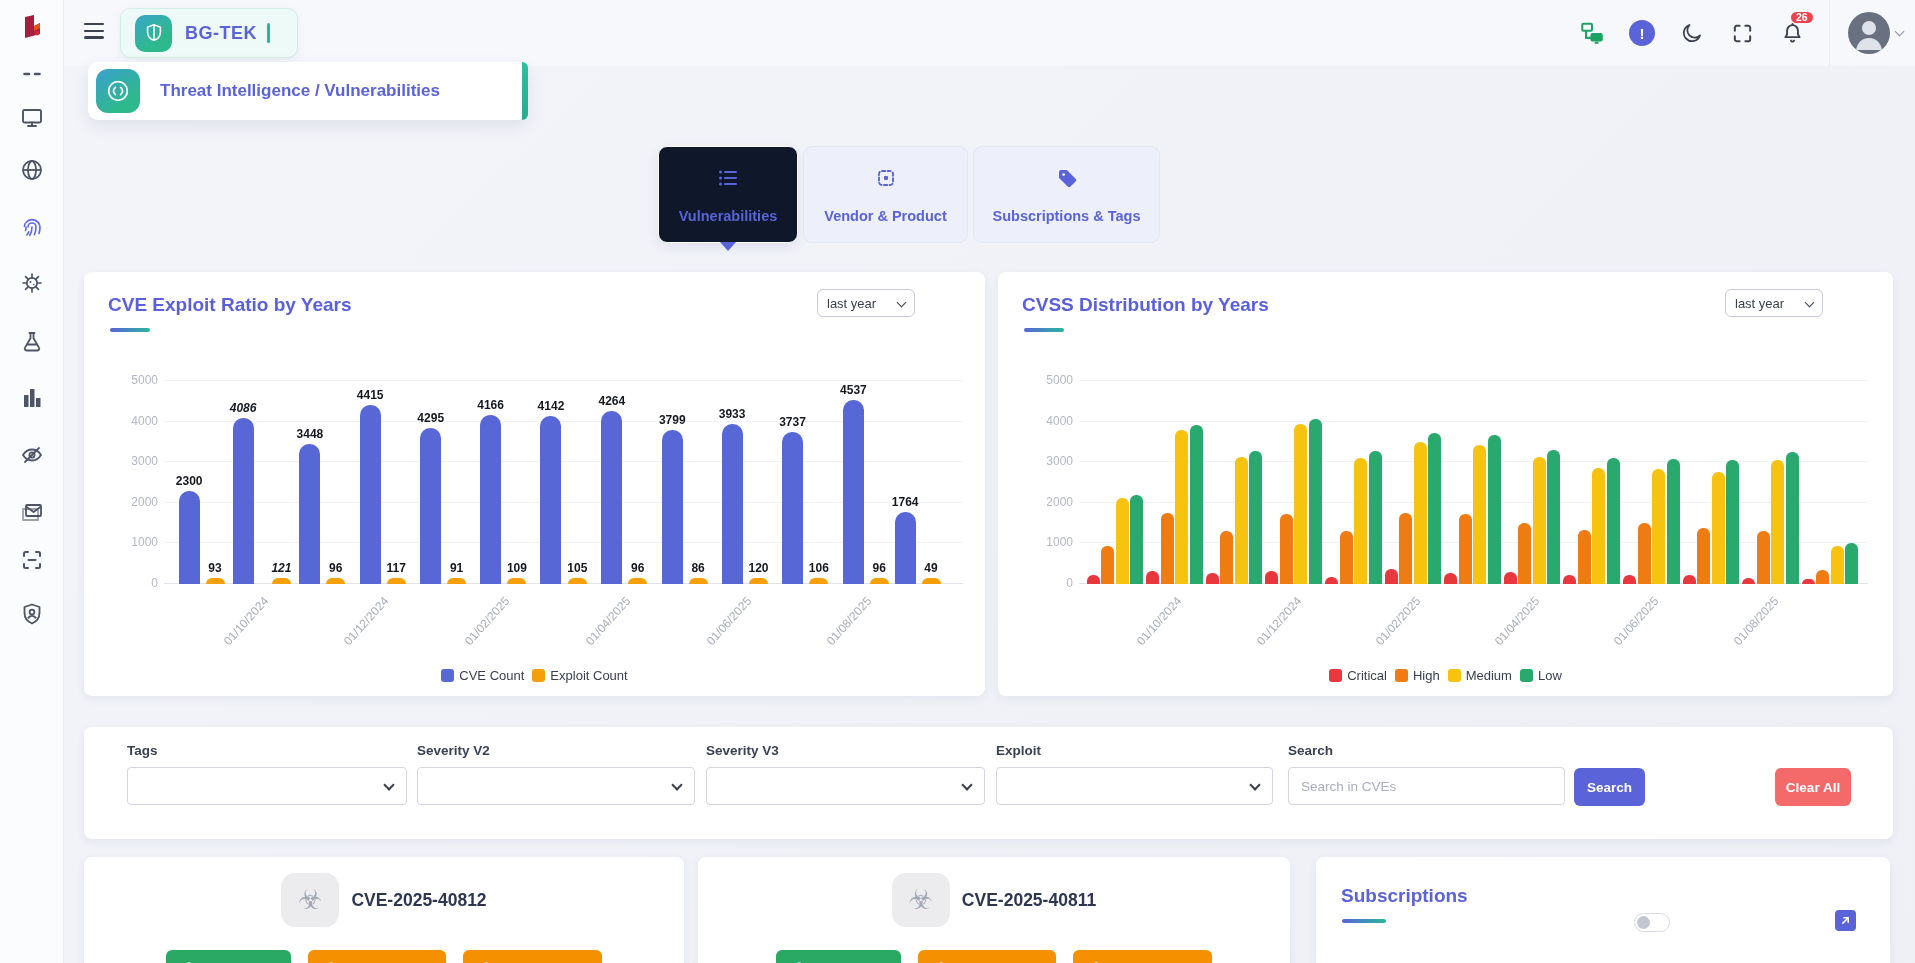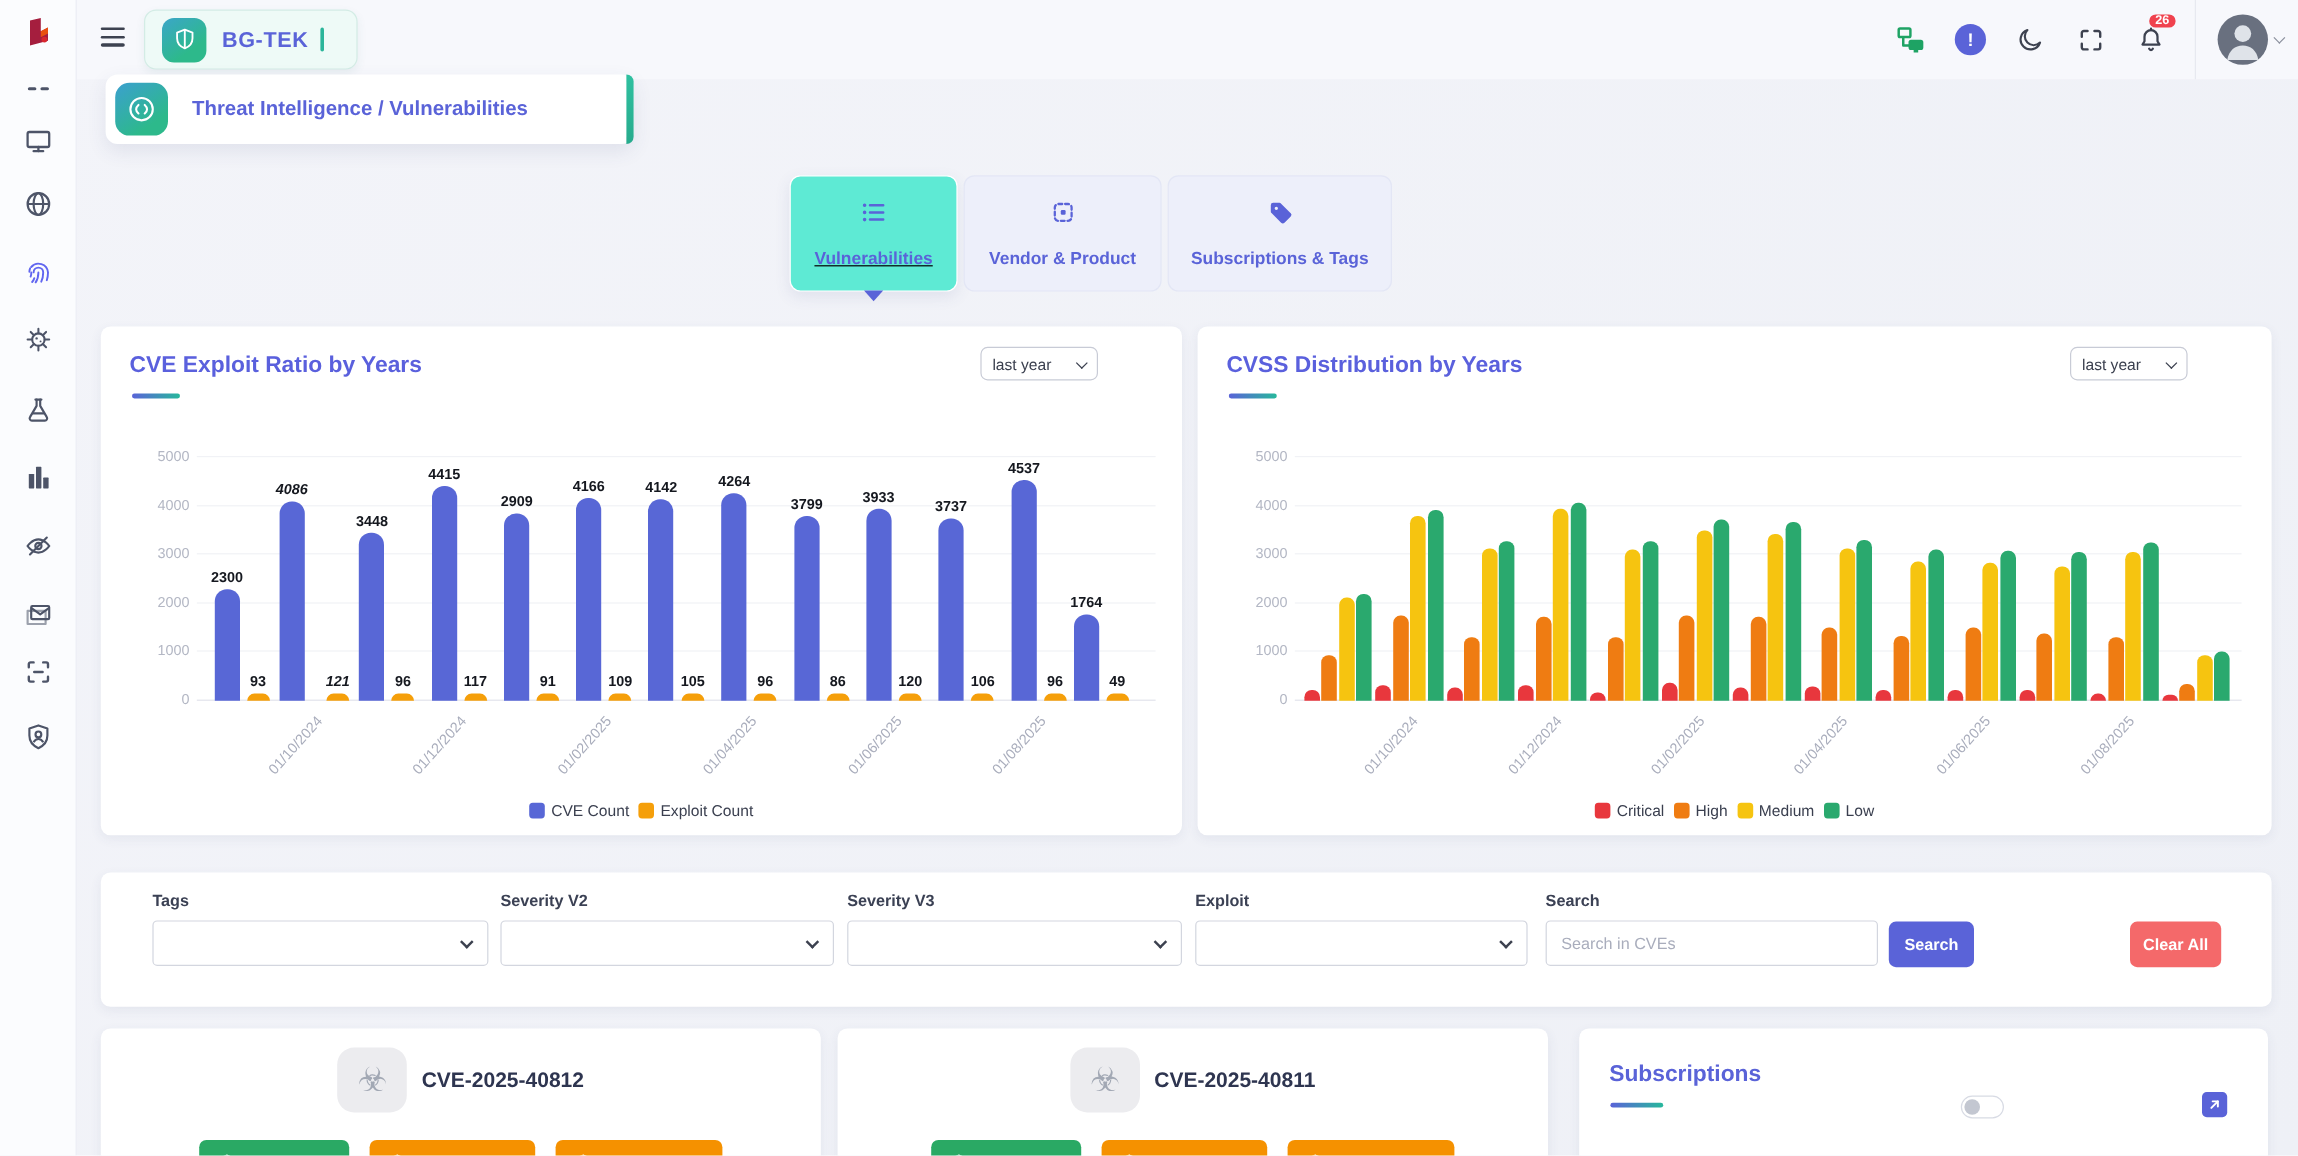--- a/index.html
+++ b/index.html
@@ -31,21 +31,21 @@
 
   
   .crumb-card { position:absolute; left:88px; top:62px; width:440px; height:58px; background:#fff; border-radius:10px; box-shadow:0 6px 16px rgba(60,70,120,.10); z-index:25; display:flex; align-items:center; }
   .crumb-icon { position:absolute; left:8px; top:7px; width:44px; height:44px; border-radius:12px; background:linear-gradient(145deg,#3ba0cf 0%,#2db98b 75%); display:flex; align-items:center; justify-content:center; }
   .crumb-title { margin-left:72px; font-size:17px; font-weight:bold; color:#5a63d8; }
   .crumb-accent { position:absolute; right:0; top:0; bottom:0; width:6px; border-radius:0 10px 10px 0; background:linear-gradient(180deg,#2fc0a0,#27ab8d); }
 
   
   .tabs { position:absolute; left:658px; top:146px; display:flex; gap:5px; z-index:10; }
   .tab { height:97px; border-radius:9px; background:#edeffa; border:1px solid #e3e6f5; display:flex; flex-direction:column; align-items:center; justify-content:center; gap:14px; cursor:pointer; position:relative; }
-  .tab.active { background:#5eead4; border-color:#fff; box-shadow:0 4px 12px rgba(70,80,140,.10);text-decoration:underline; }
+  .tab.active { background:#0f172a; border-color:#fff; box-shadow:0 4px 12px rgba(70,80,140,.10); }
   .tab .tlabel { font-size:14.5px; font-weight:bold; color:#5a63d8; padding:0 18px; white-space:nowrap; }
   .tab svg { width:24px; height:24px; color:#5a63d8; }
   .tab-pointer { position:absolute; left:50%; bottom:-9px; transform:translateX(-50%); width:0; height:0; border-left:8px solid transparent; border-right:8px solid transparent; border-top:9px solid #5a63d8; }
 
   
   .card { position:absolute; background:#fff; border-radius:8px; box-shadow:0 3px 10px rgba(60,70,120,.07); }
   #chart-card-1 { left:84px; top:272px; width:901px; height:424px;text-align:center; }
   #chart-card-2 { left:998px; top:272px; width:895px; height:424px; }
   .chart-title { position:absolute; left:24px; top:22px; font-size:19px; font-weight:bold; color:#5a60dd; }
   .title-underline { position:absolute; left:26px; top:56px; width:40px; height:4px; border-radius:2px; background:linear-gradient(90deg,#5a63d8,#27b89c); }
@@ -342,21 +342,21 @@
           <span class="barval">4415</span>
           <div class="bar" style="height: 179.249px; width: 21px; background: rgb(88, 103, 214); border-radius: 10px 10px 0px 0px;"></div>
         </div>
         <div class="barcol">
           <span class="barval">117</span>
           <div class="bar" style="height: 6px; width: 19px; background: rgb(245, 159, 10); border-radius: 10px 10px 0px 0px;"></div>
         </div>
       </div>
       <div class="bargroup" style="left: 241.538px; width: 60.3846px; gap: 3px;">
         <div class="barcol">
-          <span class="barval">2909</span>
+          <span class="barval">4295</span>
           <div class="bar" style="height: 155.539px; width: 21px; background: rgb(88, 103, 214); border-radius: 10px 10px 0px 0px;"></div>
         </div>
         <div class="barcol">
           <span class="barval">91</span>
           <div class="bar" style="height: 6px; width: 19px; background: rgb(245, 159, 10); border-radius: 10px 10px 0px 0px;"></div>
         </div>
       </div>
       <div class="bargroup" style="left: 301.923px; width: 60.3846px; gap: 3px;">
         <div class="barcol">
           <span class="barval">4166</span>

